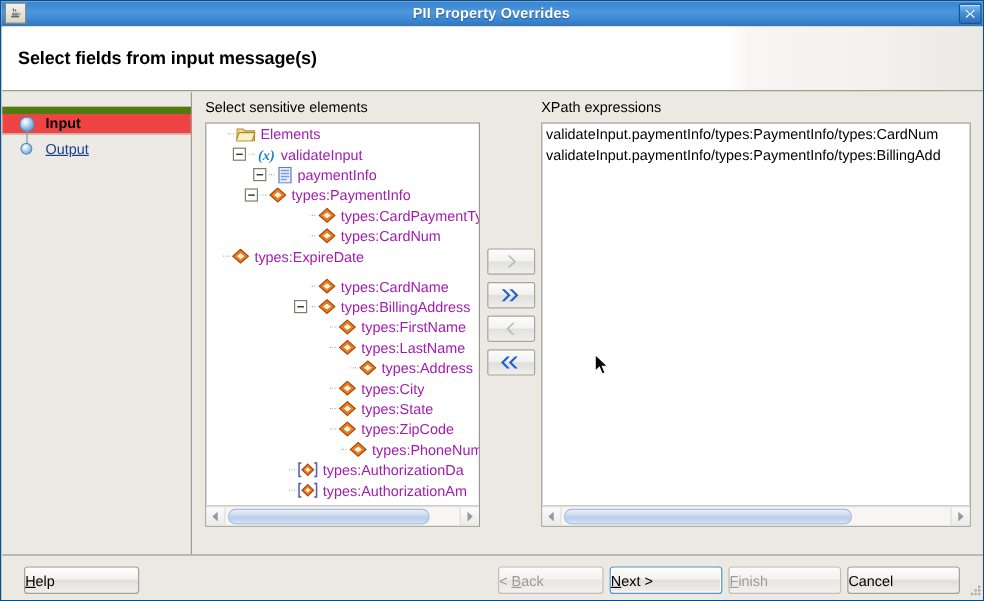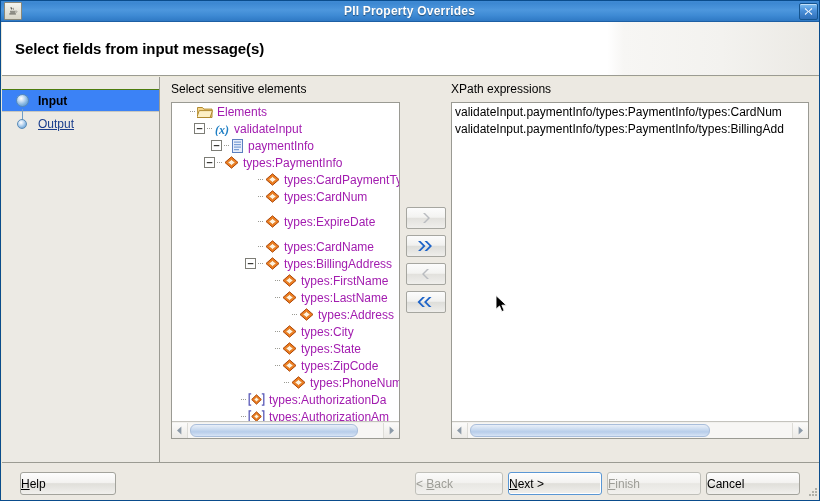--- a/index.html
+++ b/index.html
@@ -124,22 +124,22 @@
   .step {
     position: relative;
     height: 23px;
     display: flex;
     align-items: center;
     box-sizing: border-box;
     padding-left: 14px;
     cursor: pointer;
   }
   .step.selected {
-    background: #3b82f6;
-    border-top: 1px solid #4d7c0f;
+    background: #ef4444;
+    border-top: 6px solid #4d7c0f;
     border-bottom: 1px solid #c8c8c0;
     text-align: right;
   }
   .step-bullet {
     position: relative;
     width: 13px; height: 13px;
     flex: 0 0 auto;
     margin-right: 9px;
     z-index: 2;
   }
@@ -502,21 +502,21 @@
               </span>
               <span style="flex: 0 0 auto; width: 6px; height: 1px; margin: 0px 1px; background-image: linear-gradient(to right, rgb(154, 154, 147) 50%, transparent 50%); background-size: 2px 1px;"></span>
               <span style="flex: 0 0 auto; display: flex; align-items: center;">
                 <svg class="tw" width="15" height="13" viewBox="0 0 15 13">
                   <path d="M7.5 0.8 L14 6.5 L7.5 12.2 L1 6.5 Z" fill="#f07e1e" stroke="#a8470a" stroke-width="1"></path>
                   <path d="M7.5 3.6 L11.3 6.5 L7.5 9.4 L3.7 6.5 Z" fill="#fff3e0" stroke="#d8761e" stroke-width="0.8"></path>
                 </svg>
               </span>
               <span class="tree-text">types:CardNum</span>
             </div>
-            <div class="tree-row" style="padding-left: 72px; margin-top: 8px;">
+            <div class="tree-row" style="">
               <span style="flex: 0 0 auto; display: flex; align-items: center;">
                 <span class="tw" style="width:13px;height:13px;display:inline-block;"></span>
               </span>
               <span style="flex: 0 0 auto; width: 6px; height: 1px; margin: 0px 1px; background-image: linear-gradient(to right, rgb(154, 154, 147) 50%, transparent 50%); background-size: 2px 1px;"></span>
               <span style="flex: 0 0 auto; display: flex; align-items: center;">
                 <svg class="tw" width="15" height="13" viewBox="0 0 15 13">
                   <path d="M7.5 0.8 L14 6.5 L7.5 12.2 L1 6.5 Z" fill="#f07e1e" stroke="#a8470a" stroke-width="1"></path>
                   <path d="M7.5 3.6 L11.3 6.5 L7.5 9.4 L3.7 6.5 Z" fill="#fff3e0" stroke="#d8761e" stroke-width="0.8"></path>
                 </svg>
               </span>

